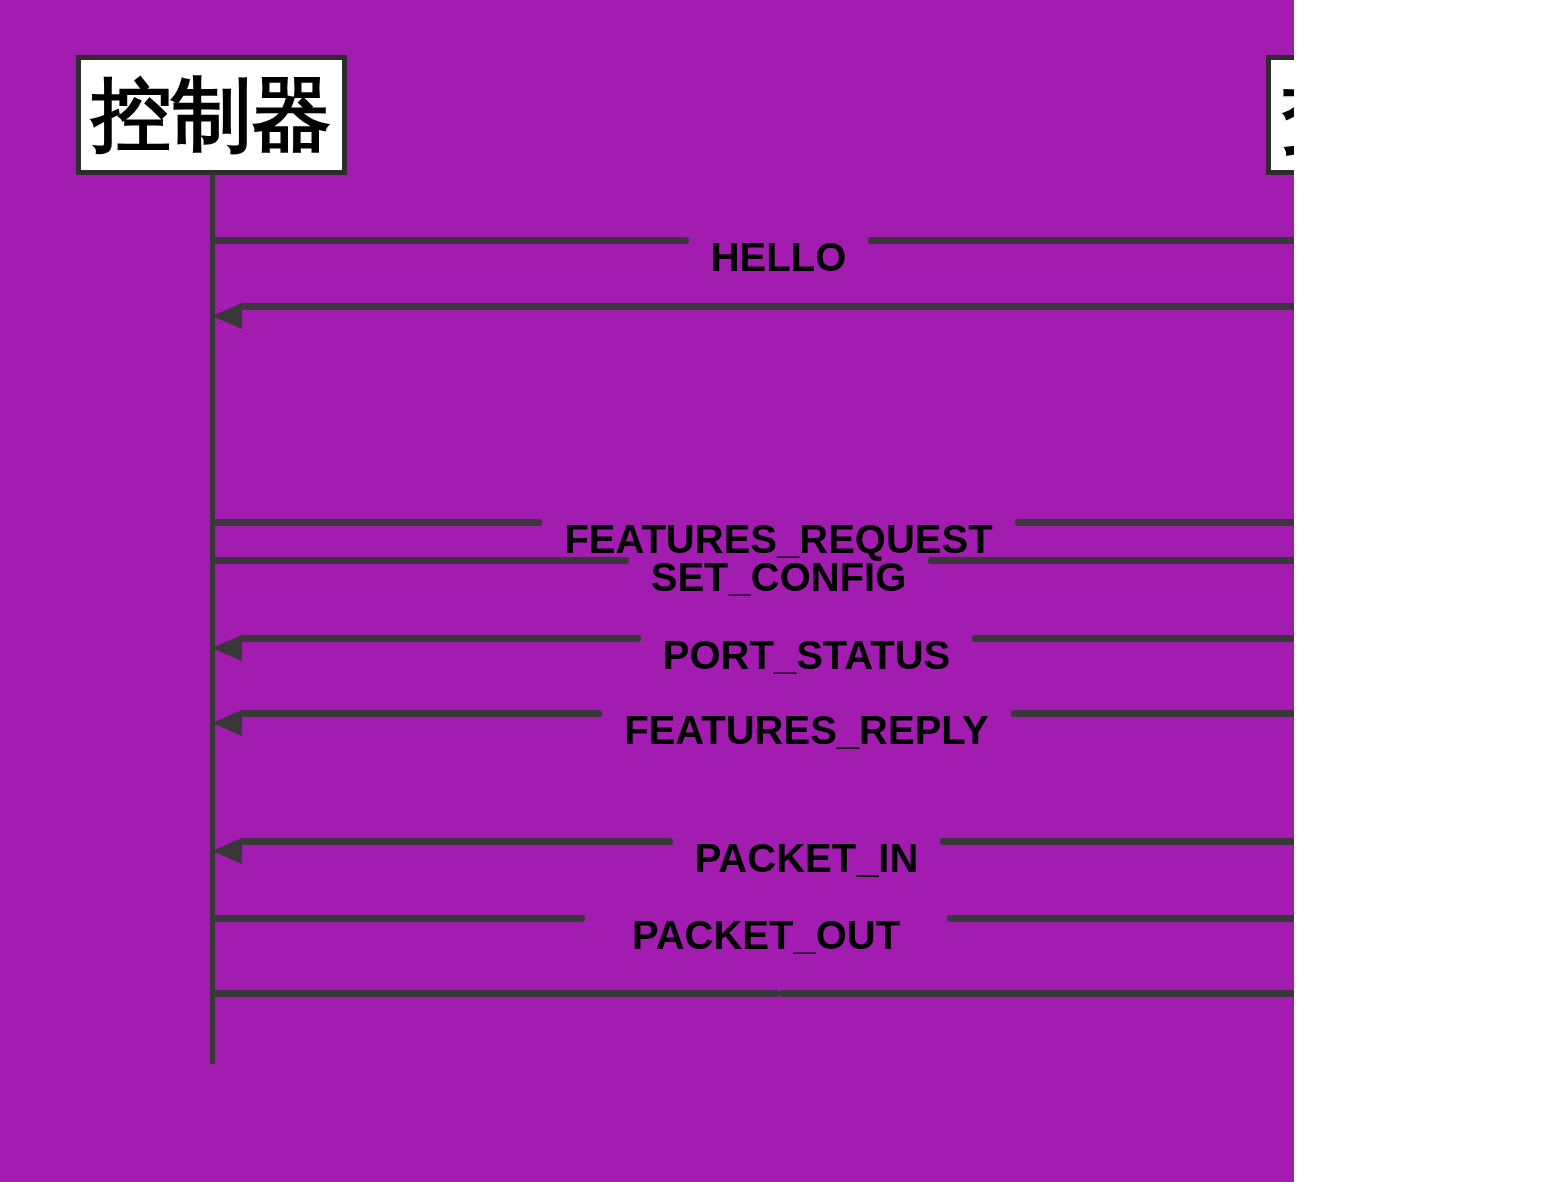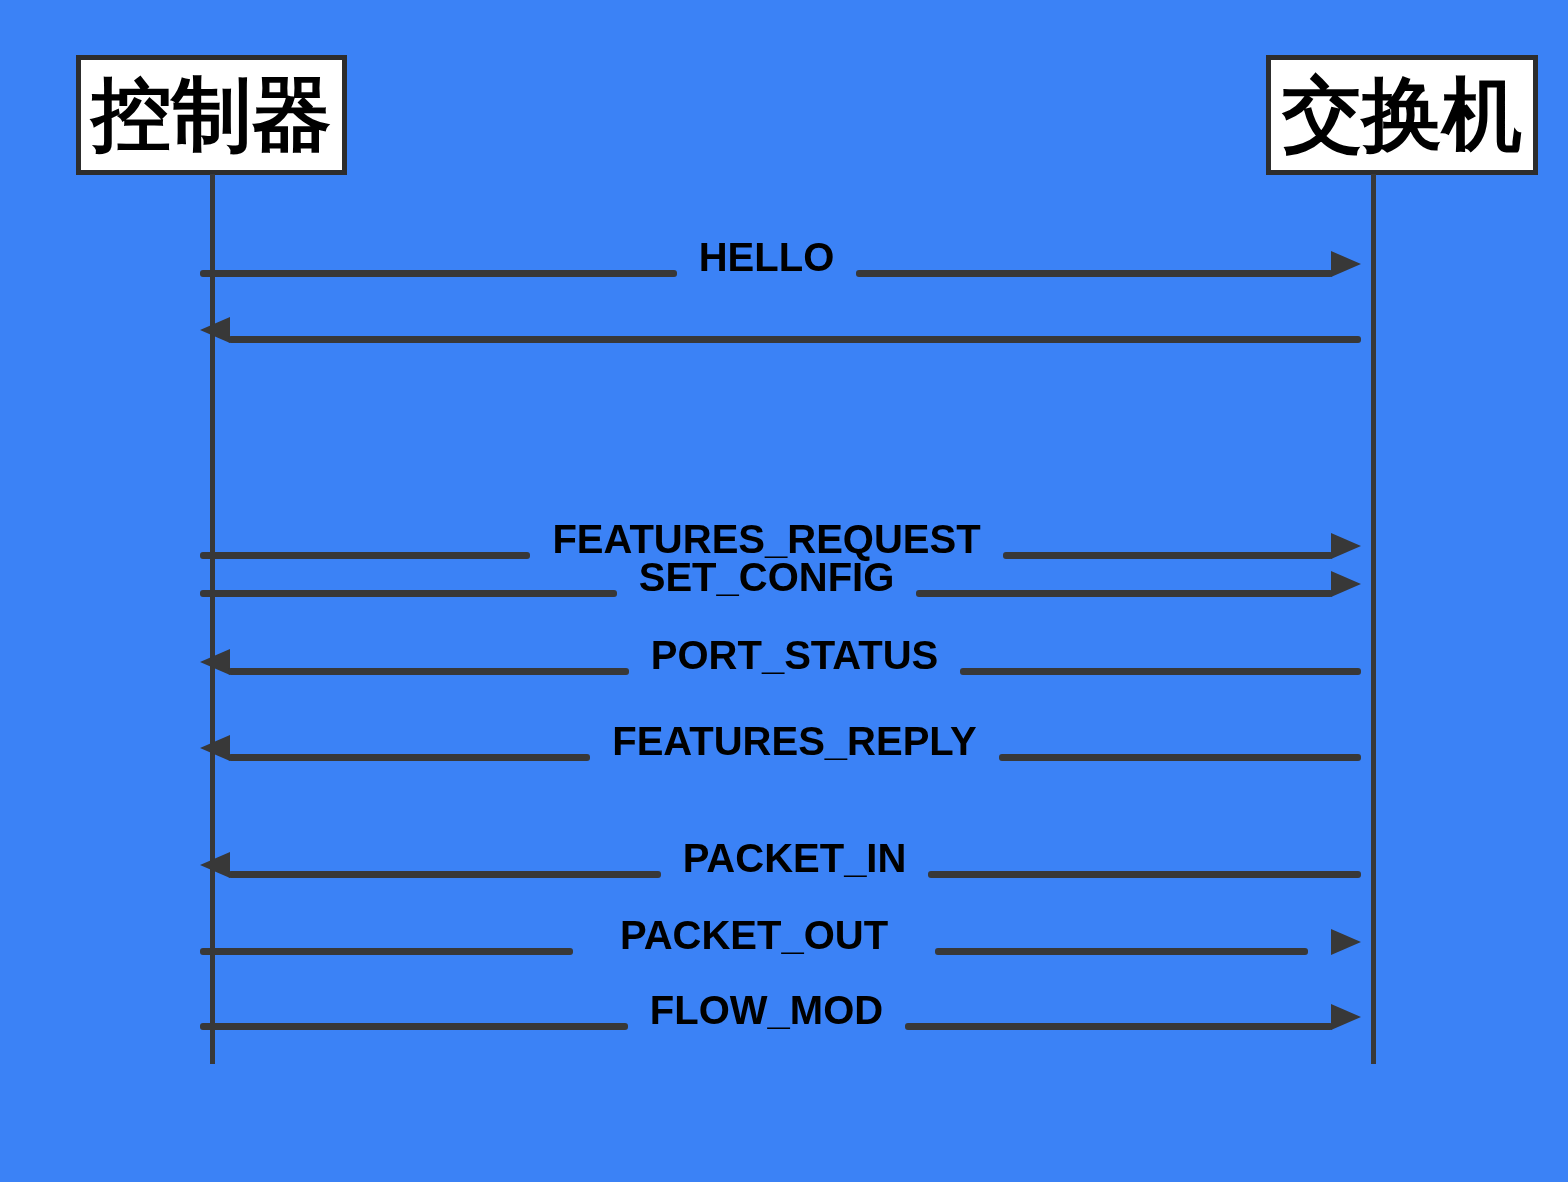--- a/index.html
+++ b/index.html
@@ -7,23 +7,23 @@
     padding: 0;
   }
   body {
     width: 1568px;
     height: 1182px;
     background: #ffffff;
     font-family: "Liberation Sans", "DejaVu Sans", sans-serif;
   }
   .diagram {
     position: relative;
-    width: 1568px;
+    width: 1294px;
     height: 1182px;
-    background: #3b82f6;
+    background: #a21caf;
     overflow: hidden;
   }
   .actor-box {
     position: absolute;
     top: 55px;
     height: 120px;
     box-sizing: border-box;
     border: 5px solid #2d2d2d;
     background: #ffffff;
     display: flex;
@@ -40,25 +40,25 @@
     position: absolute;
     top: 174px;
     width: 5px;
     height: 890px;
     background: #383838;
   }
   .lifeline-left  { left: 210px; }
   .lifeline-right { left: 1371px; }
   .message {
     position: absolute;
-    left: 200px;
+    left: 212px;
     width: 1161px;
     height: 40px;
     display: flex;
-    align-items: flex-end;
+    align-items: flex-start;
   }
   .message .line {
     flex: 1 1 auto;
     height: 7px;
     background: #383838;
     border-radius: 3px;
   }
   .message .label {
     flex: 0 0 auto;
     padding: 0 22px;
@@ -117,39 +117,38 @@
         <div class="label">SET_CONFIG</div>
         <div class="line"></div>
         <div class="arrowhead right"></div>
       </div>
       <div class="message" style="top: 635px;">
         <div class="arrowhead left"></div>
         <div class="line"></div>
         <div class="label">PORT_STATUS</div>
         <div class="line"></div>
       </div>
-      <div class="message" style="top: 710px; margin-top: 11px;">
+      <div class="message" style="top: 710px;">
         <div class="arrowhead left"></div>
         <div class="line"></div>
         <div class="label">FEATURES_REPLY</div>
         <div class="line"></div>
       </div>
       <div class="message" style="top: 838px;">
         <div class="arrowhead left"></div>
         <div class="line"></div>
         <div class="label">PACKET_IN</div>
         <div class="line"></div>
       </div>
       <div class="message" style="top: 915px; gap: 25px;">
         <div class="line"></div>
         <div class="label">PACKET_OUT</div>
         <div class="line"></div>
         <div class="arrowhead right"></div>
       </div>
       <div class="message" style="top: 990px;">
         <div class="line"></div>
-        <div class="label">FLOW_MOD</div>
         <div class="line"></div>
         <div class="arrowhead right"></div>
       </div>
     </div>
 
 </div>
 
 </body></html>

